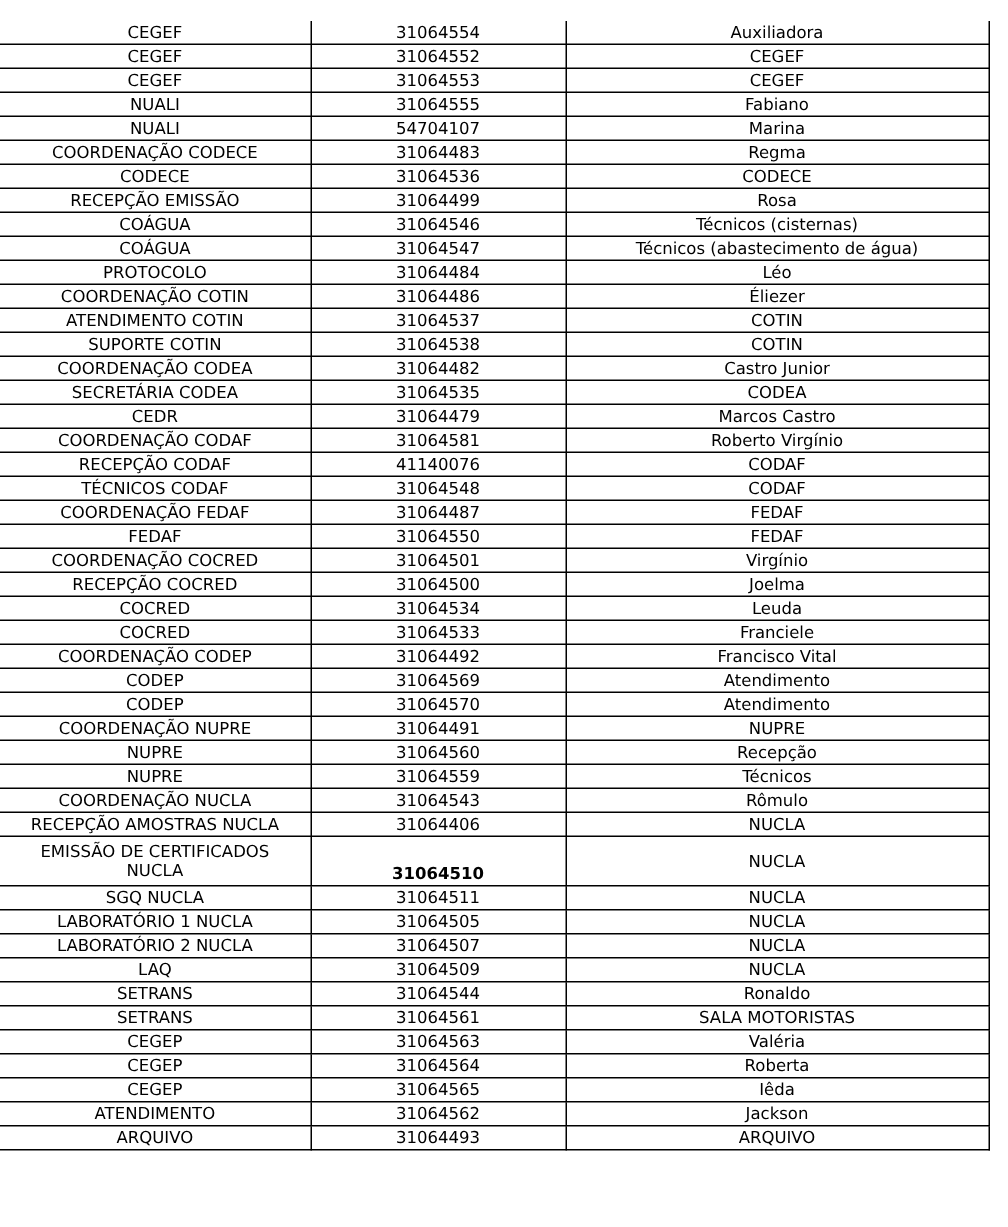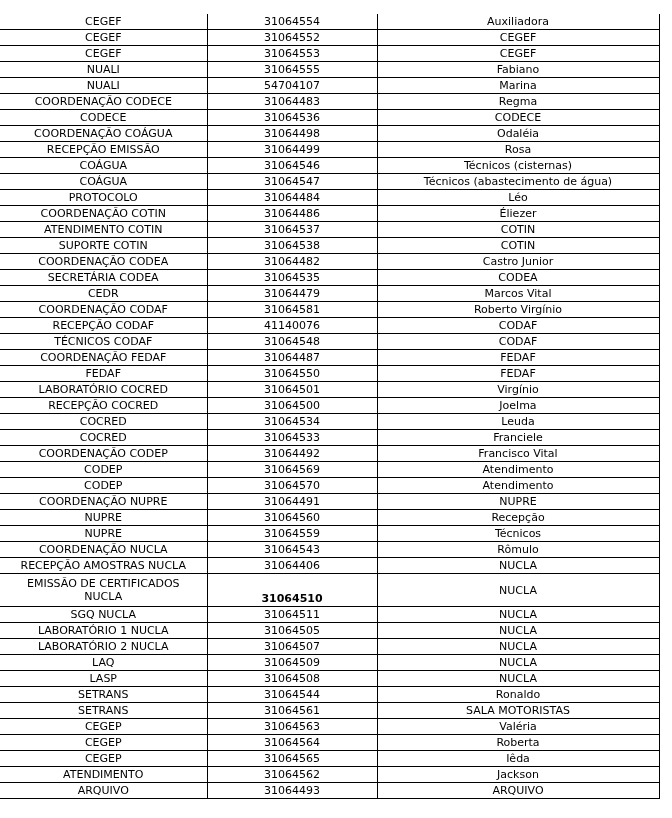--- a/index.html
+++ b/index.html
@@ -94,25 +94,20 @@
           <td class="cell-sector">COORDENAÇÃO CODECE</td>
           <td class="cell-extension">31064483</td>
           <td class="cell-contact">Regma</td>
         </tr>
         <tr>
           <td class="cell-sector">CODECE</td>
           <td class="cell-extension">31064536</td>
           <td class="cell-contact">CODECE</td>
         </tr>
         <tr>
-          <td class="cell-sector">COORDENAÇÃO COÁGUA</td>
-          <td class="cell-extension">31064498</td>
-          <td class="cell-contact">Odaléia</td>
-        </tr>
-        <tr>
           <td class="cell-sector">RECEPÇÃO EMISSÃO</td>
           <td class="cell-extension">31064499</td>
           <td class="cell-contact">Rosa</td>
         </tr>
         <tr>
           <td class="cell-sector">COÁGUA</td>
           <td class="cell-extension">31064546</td>
           <td class="cell-contact">Técnicos (cisternas)</td>
         </tr>
         <tr>
@@ -146,21 +141,21 @@
           <td class="cell-contact">Castro Junior</td>
         </tr>
         <tr>
           <td class="cell-sector">SECRETÁRIA CODEA</td>
           <td class="cell-extension">31064535</td>
           <td class="cell-contact">CODEA</td>
         </tr>
         <tr>
           <td class="cell-sector">CEDR</td>
           <td class="cell-extension">31064479</td>
-          <td class="cell-contact">Marcos Vital</td>
+          <td class="cell-contact">Marcos Castro</td>
         </tr>
         <tr>
           <td class="cell-sector">COORDENAÇÃO CODAF</td>
           <td class="cell-extension">31064581</td>
           <td class="cell-contact">Roberto Virgínio</td>
         </tr>
         <tr>
           <td class="cell-sector">RECEPÇÃO CODAF</td>
           <td class="cell-extension">41140076</td>
           <td class="cell-contact">CODAF</td>
@@ -174,21 +169,21 @@
           <td class="cell-sector">COORDENAÇÃO FEDAF</td>
           <td class="cell-extension">31064487</td>
           <td class="cell-contact">FEDAF</td>
         </tr>
         <tr>
           <td class="cell-sector">FEDAF</td>
           <td class="cell-extension">31064550</td>
           <td class="cell-contact">FEDAF</td>
         </tr>
         <tr>
-          <td class="cell-sector">LABORATÓRIO COCRED</td>
+          <td class="cell-sector">COORDENAÇÃO COCRED</td>
           <td class="cell-extension">31064501</td>
           <td class="cell-contact">Virgínio</td>
         </tr>
         <tr>
           <td class="cell-sector">RECEPÇÃO COCRED</td>
           <td class="cell-extension">31064500</td>
           <td class="cell-contact">Joelma</td>
         </tr>
         <tr>
           <td class="cell-sector">COCRED</td>
@@ -257,25 +252,20 @@
           <td class="cell-contact">NUCLA</td>
         </tr>
         <tr>
           <td class="cell-sector">LABORATÓRIO 2 NUCLA</td>
           <td class="cell-extension">31064507</td>
           <td class="cell-contact">NUCLA</td>
         </tr>
         <tr>
           <td class="cell-sector">LAQ</td>
           <td class="cell-extension">31064509</td>
-          <td class="cell-contact">NUCLA</td>
-        </tr>
-        <tr>
-          <td class="cell-sector">LASP</td>
-          <td class="cell-extension">31064508</td>
           <td class="cell-contact">NUCLA</td>
         </tr>
         <tr>
           <td class="cell-sector">SETRANS</td>
           <td class="cell-extension">31064544</td>
           <td class="cell-contact">Ronaldo</td>
         </tr>
         <tr>
           <td class="cell-sector">SETRANS</td>
           <td class="cell-extension">31064561</td>

